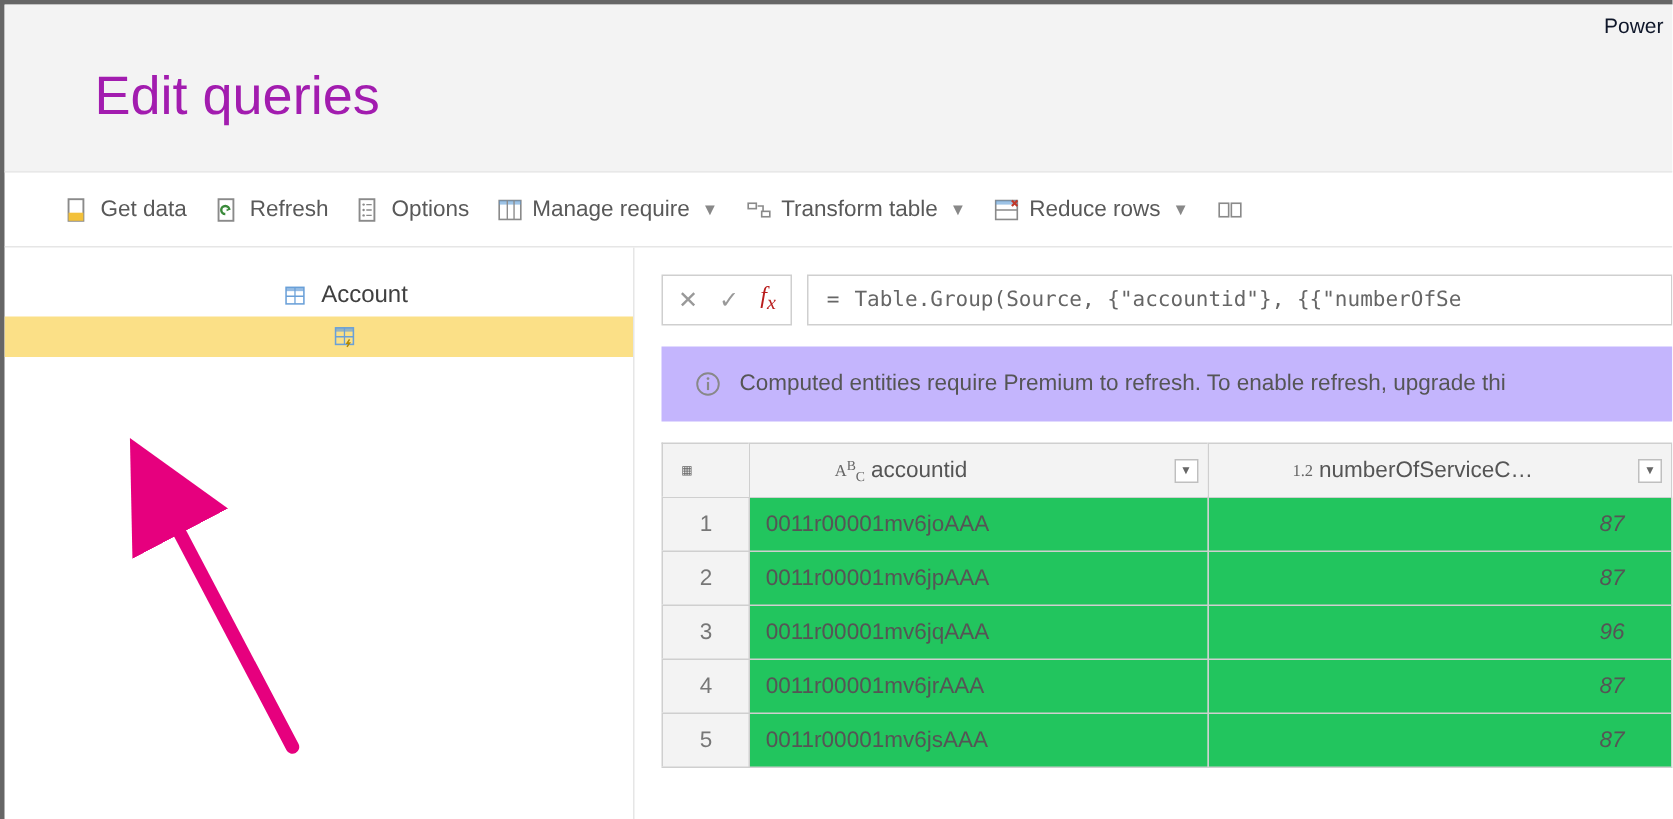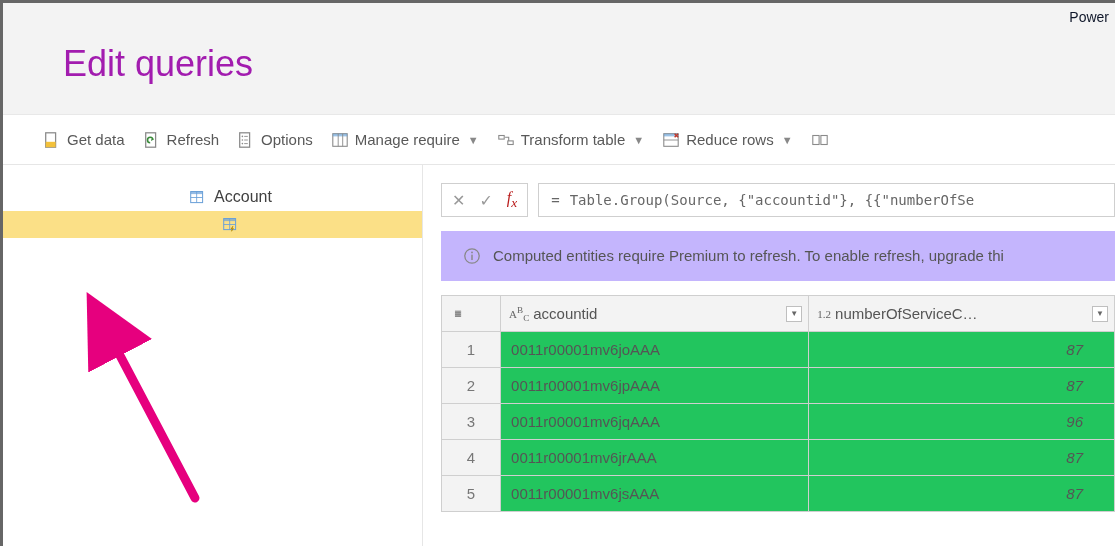--- a/index.html
+++ b/index.html
@@ -167,21 +167,21 @@
   .filter-btn {
     width: 16px; height: 16px;
     border: 1px solid #bfbfbf;
     background: #fff;
     display: inline-flex;
     align-items: center; justify-content: center;
     font-size: 8px; color: #666;
     cursor: pointer;
     flex-shrink: 0;
   }
-  .type-badge { font-size: 11px; color: #666; flex-shrink: 0; font-family: Georgia, serif; }
+  .type-badge { font-size: 11px; color: #666; flex-shrink: 0; font-family: Georgia, serif; margin-left: 48px; }
   .cell { padding: 0 10px; }
   .num { text-align: right; font-style: italic; padding-right: 31px; }
   .corner { width: 46px; background: #f3f3f3; }
   
   .arrow-anno {
     position: absolute;
     left: 62px;
     top: 285px;
     pointer-events: none;
     z-index: 50;

